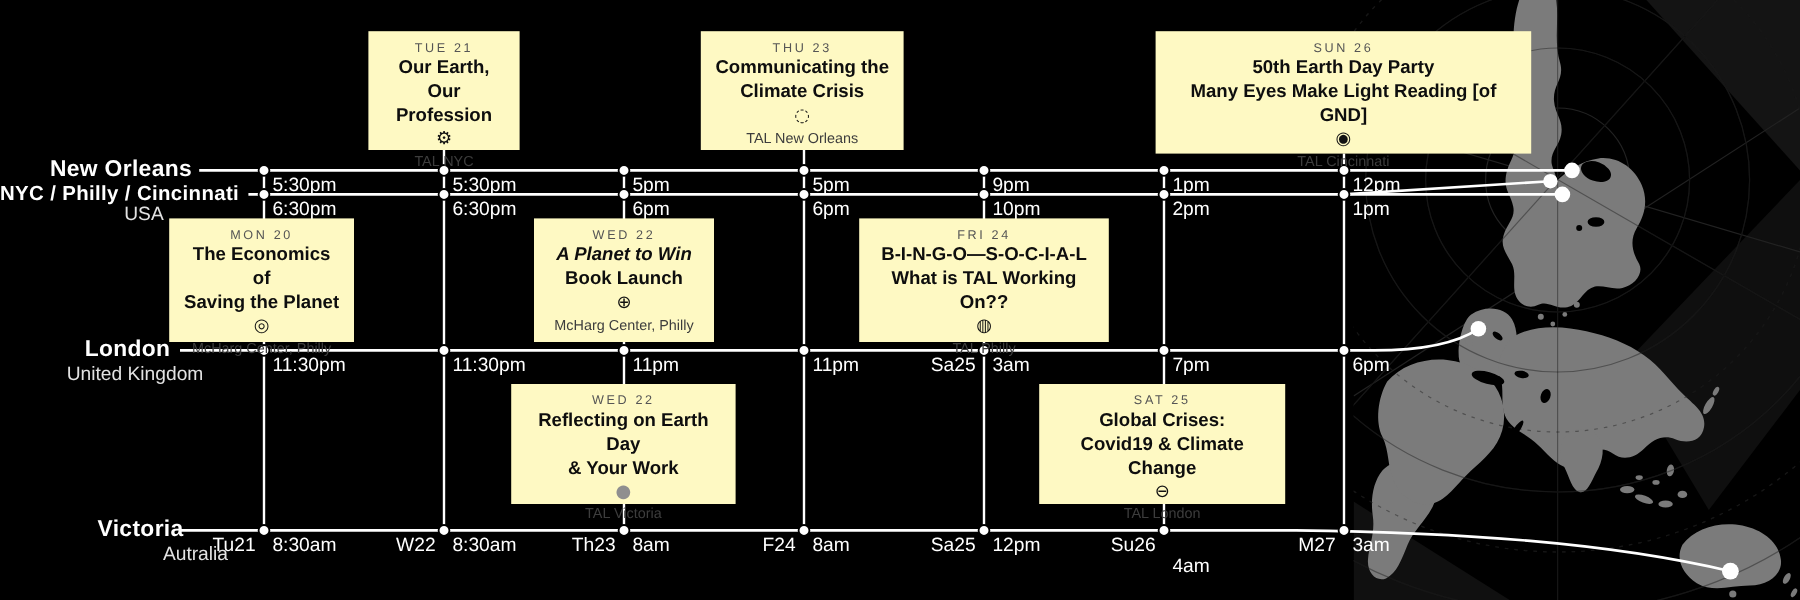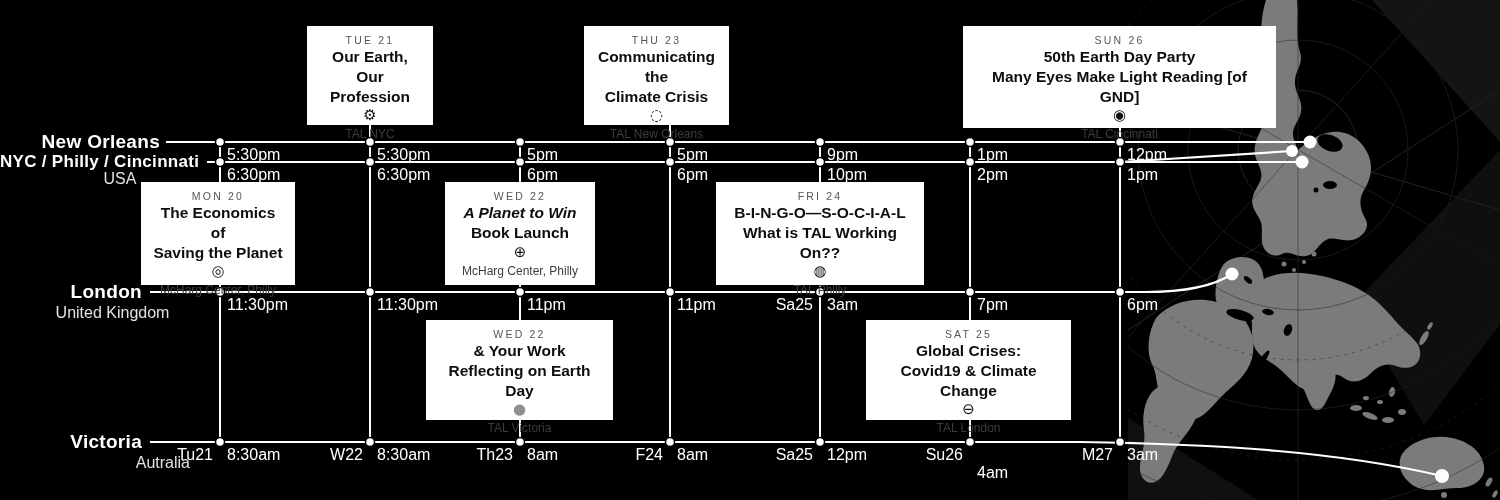--- a/index.html
+++ b/index.html
@@ -6,21 +6,21 @@
   .stage{position:relative;width:1500px;height:500px;background:#000;overflow:hidden;
          font-family:"Liberation Sans",sans-serif;}
   svg.layer{position:absolute;left:0;top:0;}
 
   .citylabel{position:absolute;color:#fff;font-weight:bold;text-align:right;letter-spacing:.3px;white-space:nowrap;}
   .regionlabel{position:absolute;color:#e2e2e2;font-size:16px;text-align:center;white-space:nowrap;}
 
   .t{position:absolute;color:#ffffff;font-size:16px;white-space:nowrap;}
   .t.right{text-align:right;}
 
-  .card{position:absolute;background:#ffffff;box-sizing:border-box;z-index:3;
+  .card{position:absolute;background:#fef9c3;box-sizing:border-box;z-index:3;
         display:flex;flex-direction:column;align-items:center;justify-content:space-between;
         padding:8px 11px 9px;text-align:center;}
   .card .day{font-size:10.5px;letter-spacing:2.2px;color:#555;}
   .card .title{font-size:15.5px;font-weight:bold;color:#0e0e0e;line-height:1.28;margin-top:1px;}
   .card .title .italic{font-style:italic;}
   .card .icon{font-family:"DejaVu Sans",sans-serif;font-size:15px;color:#111;line-height:1;margin-top:2px;}
   .card .icon.gray{color:#8f8f8f;}
   .card .venue{font-size:12px;color:#3d3d3d;margin-top:4px;}
 </style>
 </head>
@@ -192,21 +192,21 @@
       <circle cx="1232" cy="274" r="6.5"></circle>
       <circle cx="1442" cy="476" r="7"></circle>
     </g>
   </svg>
 
   <div class="citylabel" style="left:0px;top:152px;width:198px;font-size:17px;">NYC / Philly / Cincinnati</div>
   <div class="citylabel" style="left:0;top:131;left:0px;top:131px;width:160px;font-size:19px;">New Orleans</div>
   <div class="regionlabel" style="left:60px;top:170px;width:120px;">USA</div>
   <div class="citylabel" style="left:0px;top:281px;width:142px;font-size:19px;">London</div>
   <div class="regionlabel" style="left:20px;top:304px;width:185px;">United Kingdom</div>
-  <div class="citylabel" style="left:0px;top:431px;width:142px;font-size:19px;">Victoria</div>
+  <div class="citylabel" style="left:11px;top:431px;width:142px;font-size:19px;">Victoria</div>
   <div class="regionlabel" style="left:35px;top:454px;width:155px;text-align:right;">Autralia</div>
 
   <span class="t" style="left:227px;top:146px;">5:30pm</span>
   <span class="t" style="left:377px;top:146px;">5:30pm</span>
   <span class="t" style="left:527px;top:146px;">5pm</span>
   <span class="t" style="left:677px;top:146px;">5pm</span>
   <span class="t" style="left:827px;top:146px;">9pm</span>
   <span class="t" style="left:977px;top:146px;">1pm</span>
   <span class="t" style="left:1127px;top:146px;">12pm</span>
 
@@ -265,21 +265,21 @@
   <div class="card" style="left:445px;top:182px;width:150px;height:103px;">
     <div class="day">WED 22</div>
     <div class="title">
       <div class="italic">A Planet to Win</div>
       <div>Book Launch</div>
     </div>
     <div class="icon">⊕</div>
     <div class="venue">McHarg Center, Philly</div>
   </div>
 
-  <div class="card" style="left:584px;top:26px;width:145px;height:99px;">
+  <div class="card" style="left:584px;top:26px;width:169px;height:99px;">
     <div class="day">THU 23</div>
     <div class="title">
       <div>Communicating the</div>
       <div>Climate Crisis</div>
     </div>
     <div class="icon">◌</div>
     <div class="venue">TAL New Orleans</div>
   </div>
 
   <div class="card" style="left:716px;top:182px;width:208px;height:103px;">
@@ -308,20 +308,20 @@
       <div>50th Earth Day Party</div>
       <div>Many Eyes Make Light Reading [of GND]</div>
     </div>
     <div class="icon">◉</div>
     <div class="venue">TAL Cincinnati</div>
   </div>
 
   <div class="card" style="left:426px;top:320px;width:187px;height:100px;">
     <div class="day">WED 22</div>
     <div class="title">
+      <div>Reflecting on Earth Day</div>
       <div>&amp; Your Work</div>
-      <div>Reflecting on Earth Day</div>
     </div>
     <div class="icon gray">●</div>
     <div class="venue">TAL Victoria</div>
   </div>
 
 </div>
 
 </body></html>

